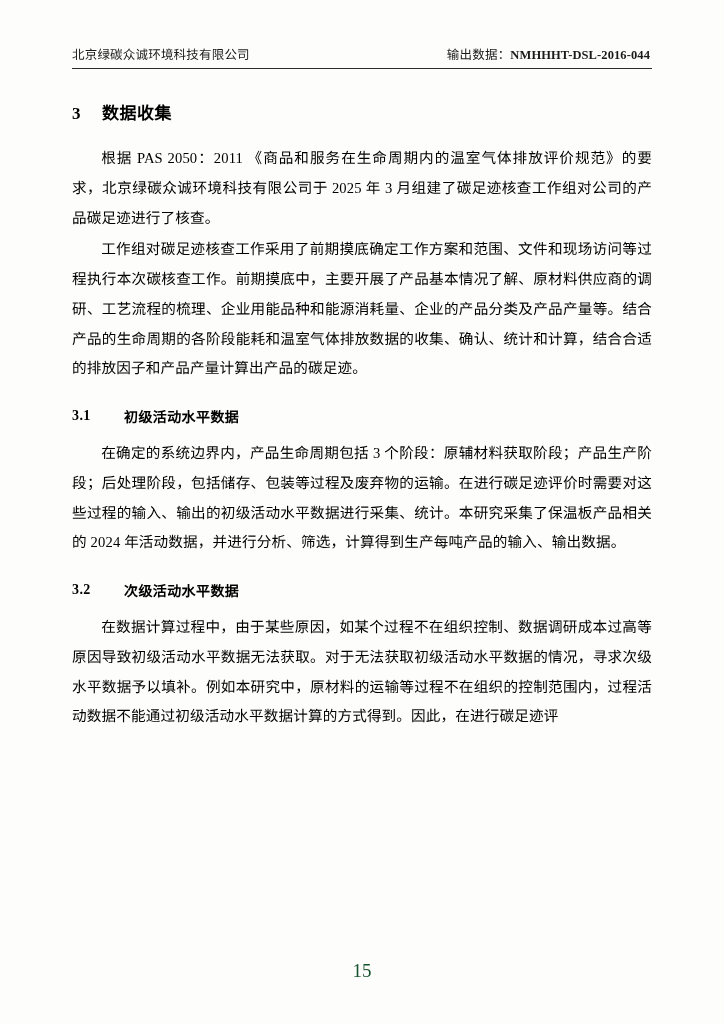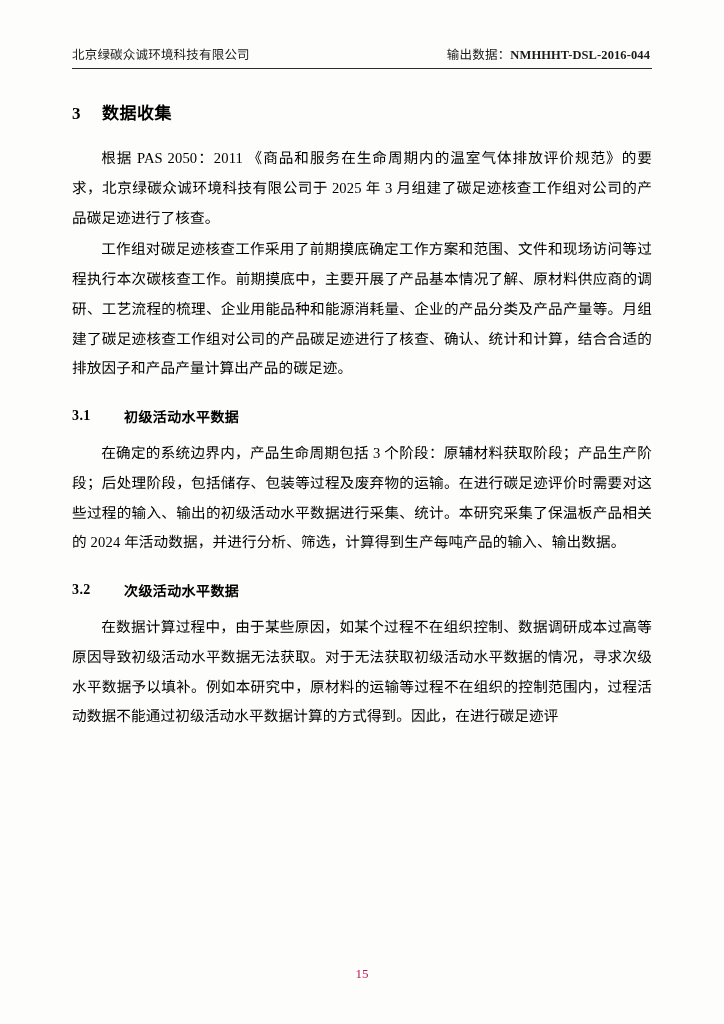--- a/index.html
+++ b/index.html
@@ -96,44 +96,44 @@
     margin-bottom: 0;
   }
 
   
   .page-number {
     position: absolute;
     left: 0;
     right: 0;
     bottom: 42px;
     text-align: center;
-    font-size: 13px;
+    font-size: 19px;
     font-family: "Liberation Serif", "DejaVu Serif", serif;
-    color: #be185d;
+    color: #14532d;
   }
 </style>
 </head>
 <body>
 
 <div class="page">
 
   <div class="header">
     <div class="header-left">北京绿碳众诚环境科技有限公司</div>
     <div class="header-right">
       <span>输出数据：</span><span class="code">NMHHHT-DSL-2016-044</span>
     </div>
   </div>
 
   <h1 class="section-h1">
     <span class="num">3</span>
     <span>数据收集</span>
   </h1>
 
   <p class="para">根据 PAS 2050：2011 《商品和服务在生命周期内的温室气体排放评价规范》的要求，北京绿碳众诚环境科技有限公司于 2025 年 3 月组建了碳足迹核查工作组对公司的产品碳足迹进行了核查。</p>
-  <p class="para">工作组对碳足迹核查工作采用了前期摸底确定工作方案和范围、文件和现场访问等过程执行本次碳核查工作。前期摸底中，主要开展了产品基本情况了解、原材料供应商的调研、工艺流程的梳理、企业用能品种和能源消耗量、企业的产品分类及产品产量等。月组建了碳足迹核查工作组对公司的产品碳足迹进行了核查、确认、统计和计算，结合合适的排放因子和产品产量计算出产品的碳足迹。</p>
+  <p class="para">工作组对碳足迹核查工作采用了前期摸底确定工作方案和范围、文件和现场访问等过程执行本次碳核查工作。前期摸底中，主要开展了产品基本情况了解、原材料供应商的调研、工艺流程的梳理、企业用能品种和能源消耗量、企业的产品分类及产品产量等。结合产品的生命周期的各阶段能耗和温室气体排放数据的收集、确认、统计和计算，结合合适的排放因子和产品产量计算出产品的碳足迹。</p>
 
   <h2 class="section-h2">
     <span class="num">3.1</span>
     <span>初级活动水平数据</span>
   </h2>
 
   <p class="para">在确定的系统边界内，产品生命周期包括 3 个阶段：原辅材料获取阶段；产品生产阶段；后处理阶段，包括储存、包装等过程及废弃物的运输。在进行碳足迹评价时需要对这些过程的输入、输出的初级活动水平数据进行采集、统计。本研究采集了保温板产品相关的 2024 年活动数据，并进行分析、筛选，计算得到生产每吨产品的输入、输出数据。</p>
 
   <h2 class="section-h2">
     <span class="num">3.2</span>

